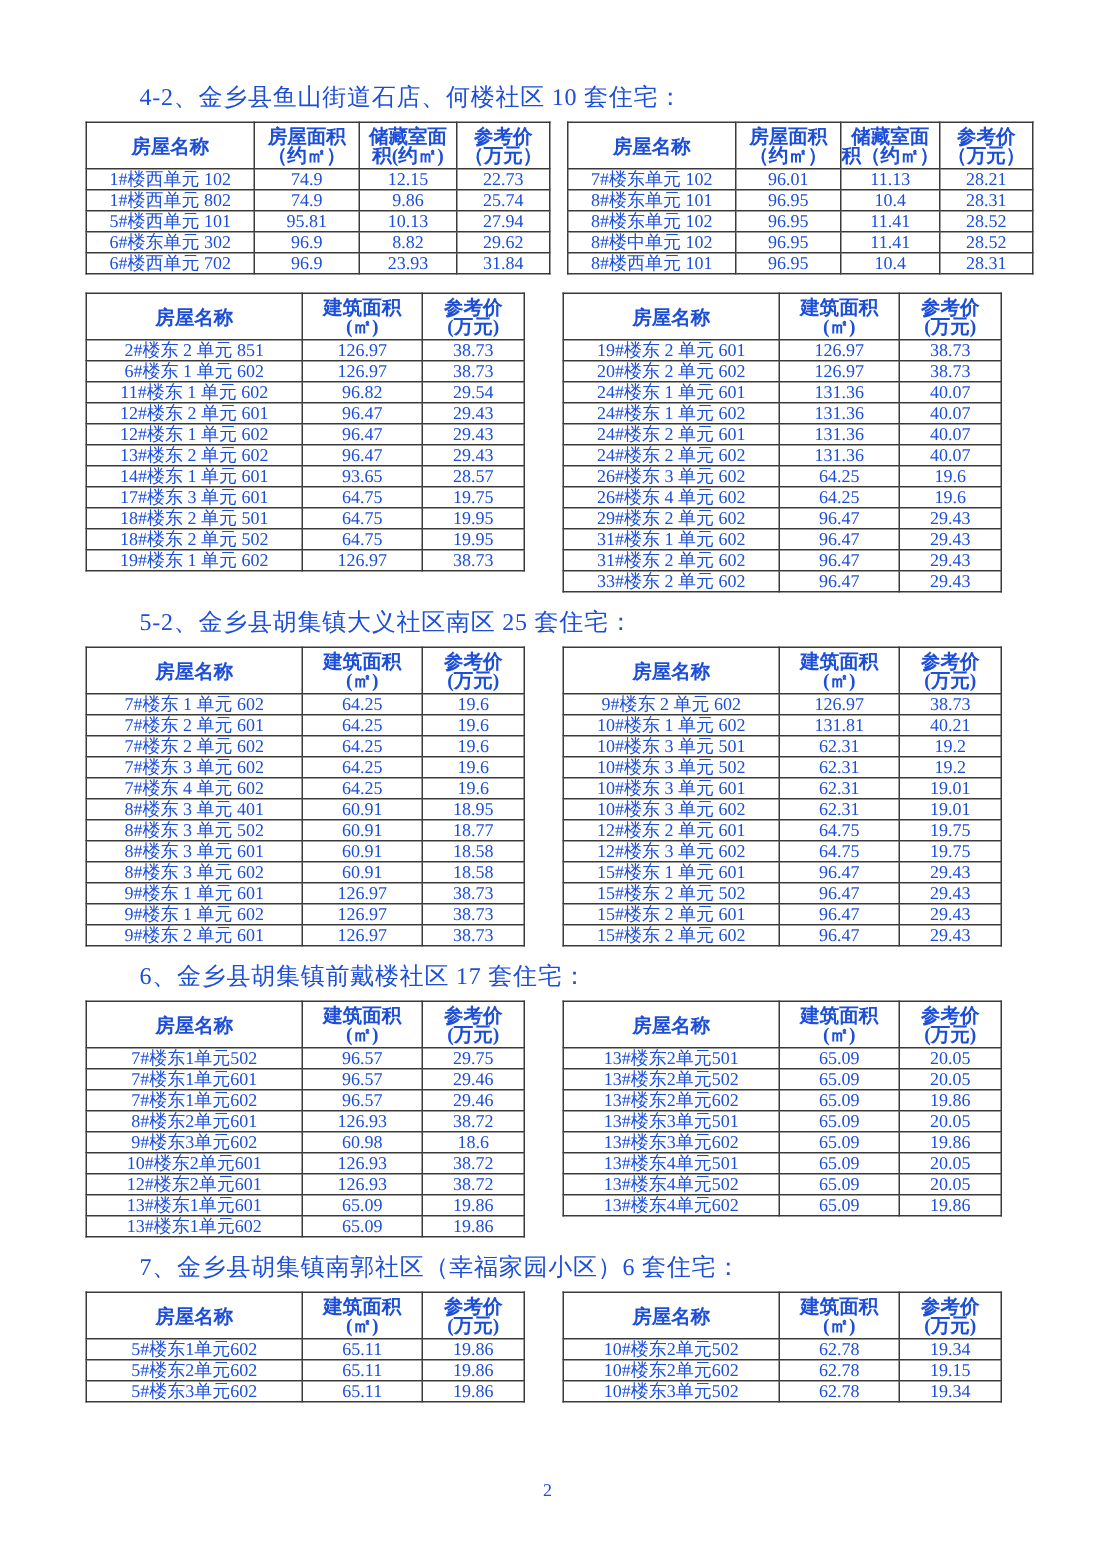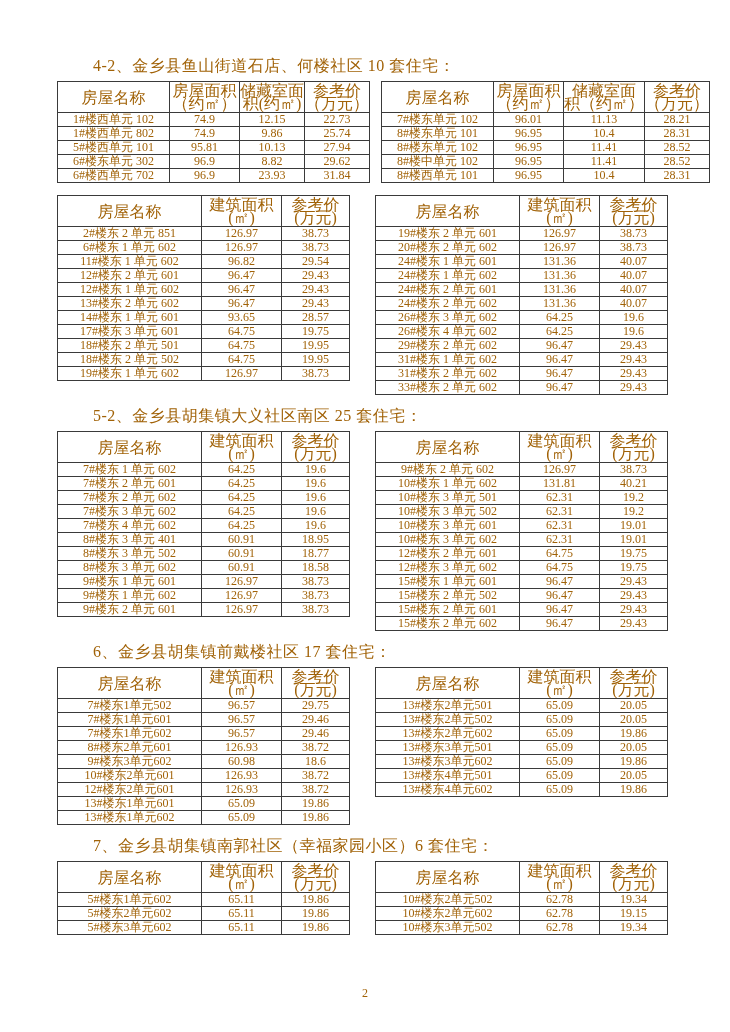--- a/index.html
+++ b/index.html
@@ -9,21 +9,21 @@
     width: 730px;
     height: 1032px;
     overflow: hidden;
   }
   #doc {
     position: relative;
     width: 730px;
     height: 1032px;
     background: #ffffff;
     font-family: "Liberation Serif", serif;
-    color: #a16207;
+    color: #1d4ed8;
   }
   .content {
     padding: 57px 0 0 57px;
   }
   .section { margin-bottom: 12px; }
   .section-title {
     font-size: 16px;
     line-height: 17px;
     font-weight: normal;
     margin: 0 0 7px 36px;
@@ -40,22 +40,22 @@
   }
   .price-table th, .price-table td {
     border: 1px solid #3a3a3a;
     text-align: center;
     vertical-align: middle;
     padding: 0;
     overflow: hidden;
     white-space: nowrap;
   }
   .price-table th {
-    font-weight: normal;
-    font-size: 16px;
+    font-weight: bold;
+    font-size: 13px;
     height: 28px;
     padding: 1px 0;
   }
   .price-table th .hline {
     display: block;
     line-height: 13px;
   }
   .price-table td {
     font-size: 12px;
     line-height: 13px;
@@ -429,20 +429,25 @@
                 <td>8#楼东 3 单元 401</td>
                 <td>60.91</td>
                 <td>18.95</td>
               </tr>
               <tr>
                 <td>8#楼东 3 单元 502</td>
                 <td>60.91</td>
                 <td>18.77</td>
               </tr>
               <tr>
+                <td>8#楼东 3 单元 601</td>
+                <td>60.91</td>
+                <td>18.58</td>
+              </tr>
+              <tr>
                 <td>8#楼东 3 单元 602</td>
                 <td>60.91</td>
                 <td>18.58</td>
               </tr>
               <tr>
                 <td>9#楼东 1 单元 601</td>
                 <td>126.97</td>
                 <td>38.73</td>
               </tr>
               <tr>
@@ -657,20 +662,25 @@
                 <td>65.09</td>
                 <td>20.05</td>
               </tr>
               <tr>
                 <td>13#楼东3单元602</td>
                 <td>65.09</td>
                 <td>19.86</td>
               </tr>
               <tr>
                 <td>13#楼东4单元501</td>
+                <td>65.09</td>
+                <td>20.05</td>
+              </tr>
+              <tr>
+                <td>13#楼东4单元502</td>
                 <td>65.09</td>
                 <td>20.05</td>
               </tr>
               <tr>
                 <td>13#楼东4单元602</td>
                 <td>65.09</td>
                 <td>19.86</td>
               </tr>
             </tbody>
           </table>

